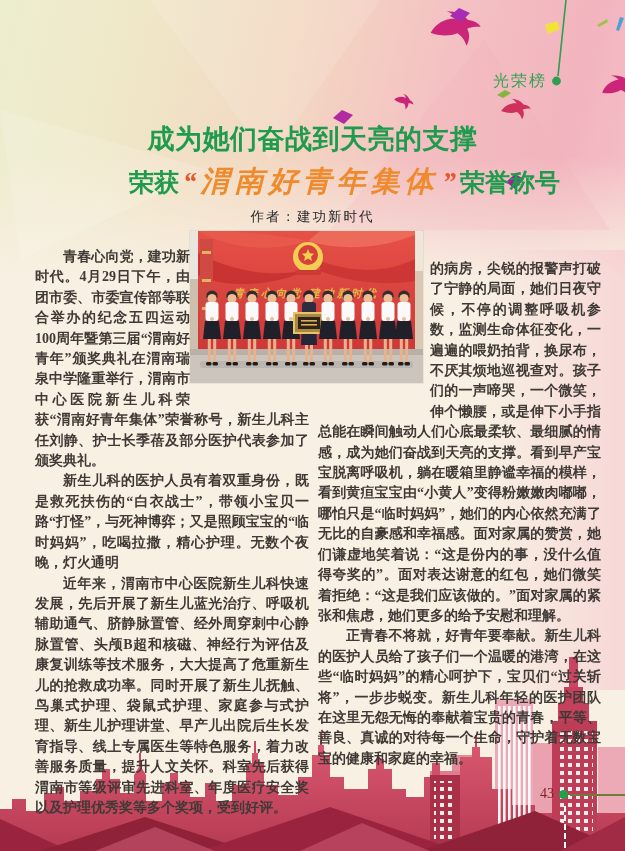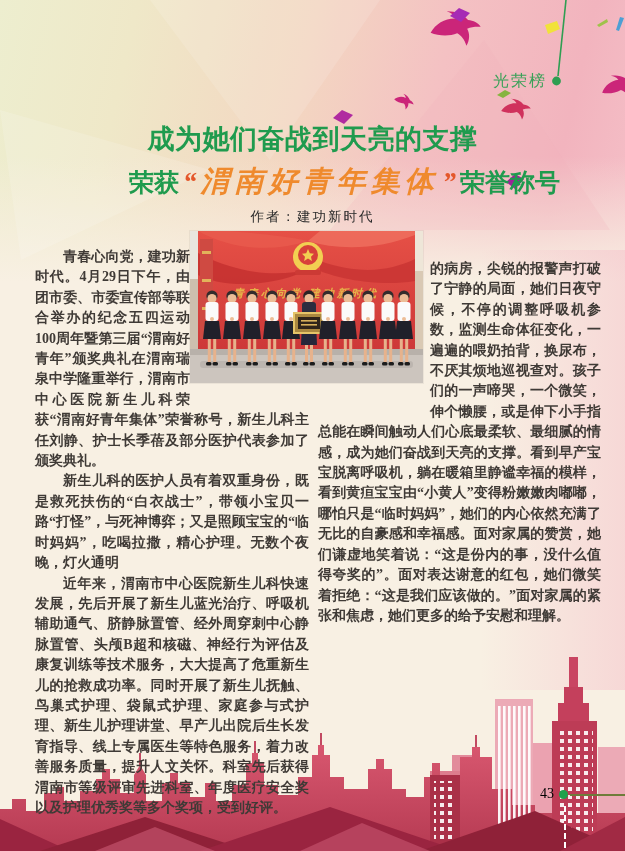--- a/index.html
+++ b/index.html
@@ -43,21 +43,21 @@
 
   
   .photo{position:absolute;left:190px;top:231px;width:233px;height:152px;z-index:3;
     box-shadow:0 0 0 1px rgba(0,0,0,.05);}
 
   
   .skyline{position:absolute;left:0;bottom:0;width:625px;height:200px;z-index:1;}
   .col,.photo,.header-el{z-index:3;}
 
   
-  .pageno{position:absolute;left:540px;top:786px;font-size:14px;color:#000000;z-index:5;}
+  .pageno{position:absolute;left:540px;top:786px;font-size:14px;color:#7f1d1d;z-index:5;}
   .pageno-dot{position:absolute;left:559px;top:790px;width:9px;height:9px;border-radius:50%;background:#1fa14b;z-index:5;}
   .pageno-line{position:absolute;left:570px;top:793.5px;width:55px;height:2px;background:#6e7c3a;z-index:5;}
   .pageno-dash{position:absolute;left:564px;top:806px;height:42px;width:0;border-left:2px dashed #ffffff;z-index:5;}
 
   .decor{position:absolute;left:0;top:0;z-index:2;pointer-events:none;}
 </style>
 </head>
 <body>
 
 <div class="page">
@@ -246,20 +246,21 @@
   <div class="col col-left">
     <div class="photo-spacer-r"></div>
     <p>青春心向党，建功新时代。4月29日下午，由团市委、市委宣传部等联合举办的纪念五四运动100周年暨第三届“渭南好青年”颁奖典礼在渭南瑞泉中学隆重举行，渭南市中心医院新生儿科荣获“渭南好青年集体”荣誉称号，新生儿科主任刘静、护士长季蓓及部分医护代表参加了颁奖典礼。</p>
     <p>新生儿科的医护人员有着双重身份，既是救死扶伤的“白衣战士”，带领小宝贝一路“打怪”，与死神博弈；又是照顾宝宝的“临时妈妈”，吃喝拉撒，精心护理。无数个夜晚，灯火通明</p>
     <p>近年来，渭南市中心医院新生儿科快速发展，先后开展了新生儿蓝光治疗、呼吸机辅助通气、脐静脉置管、经外周穿刺中心静脉置管、头颅B超和核磁、神经行为评估及康复训练等技术服务，大大提高了危重新生儿的抢救成功率。同时开展了新生儿抚触、鸟巢式护理、袋鼠式护理、家庭参与式护理、新生儿护理讲堂、早产儿出院后生长发育指导、线上专属医生等特色服务，着力改善服务质量，提升人文关怀。科室先后获得渭南市等级评审先进科室、年度医疗安全奖以及护理优秀奖等多个奖项，受到好评。</p>
   </div>
 
   <div class="col col-right">
     <div class="photo-spacer-l"></div>
     <p class="no-indent">的病房，尖锐的报警声打破了宁静的局面，她们日夜守候，不停的调整呼吸机参数，监测生命体征变化，一遍遍的喂奶拍背，换尿布，不厌其烦地巡视查对。孩子们的一声啼哭，一个微笑，伸个懒腰，或是伸下小手指总能在瞬间触动人们心底最柔软、最细腻的情感，成为她们奋战到天亮的支撑。看到早产宝宝脱离呼吸机，躺在暖箱里静谧幸福的模样，看到黄疸宝宝由“小黄人”变得粉嫩嫩肉嘟嘟，哪怕只是“临时妈妈”，她们的内心依然充满了无比的自豪感和幸福感。面对家属的赞赏，她们谦虚地笑着说：“这是份内的事，没什么值得夸奖的”。面对表达谢意的红包，她们微笑着拒绝：“这是我们应该做的。”面对家属的紧张和焦虑，她们更多的给予安慰和理解。</p>
+    <p>正青春不将就，好青年要奉献。新生儿科的医护人员给了孩子们一个温暖的港湾，在这些“临时妈妈”的精心呵护下，宝贝们“过关斩将”，一步步蜕变。新生儿科年轻的医护团队在这里无怨无悔的奉献着宝贵的青春，平等、善良、真诚的对待每一个生命，守护着无数宝宝的健康和家庭的幸福。</p>
   </div>
 
   <div class="pageno">43</div>
   <div class="pageno-dot"></div>
   <div class="pageno-line"></div>
   <div class="pageno-dash"></div>
 
 </div>
 
 </body></html>

